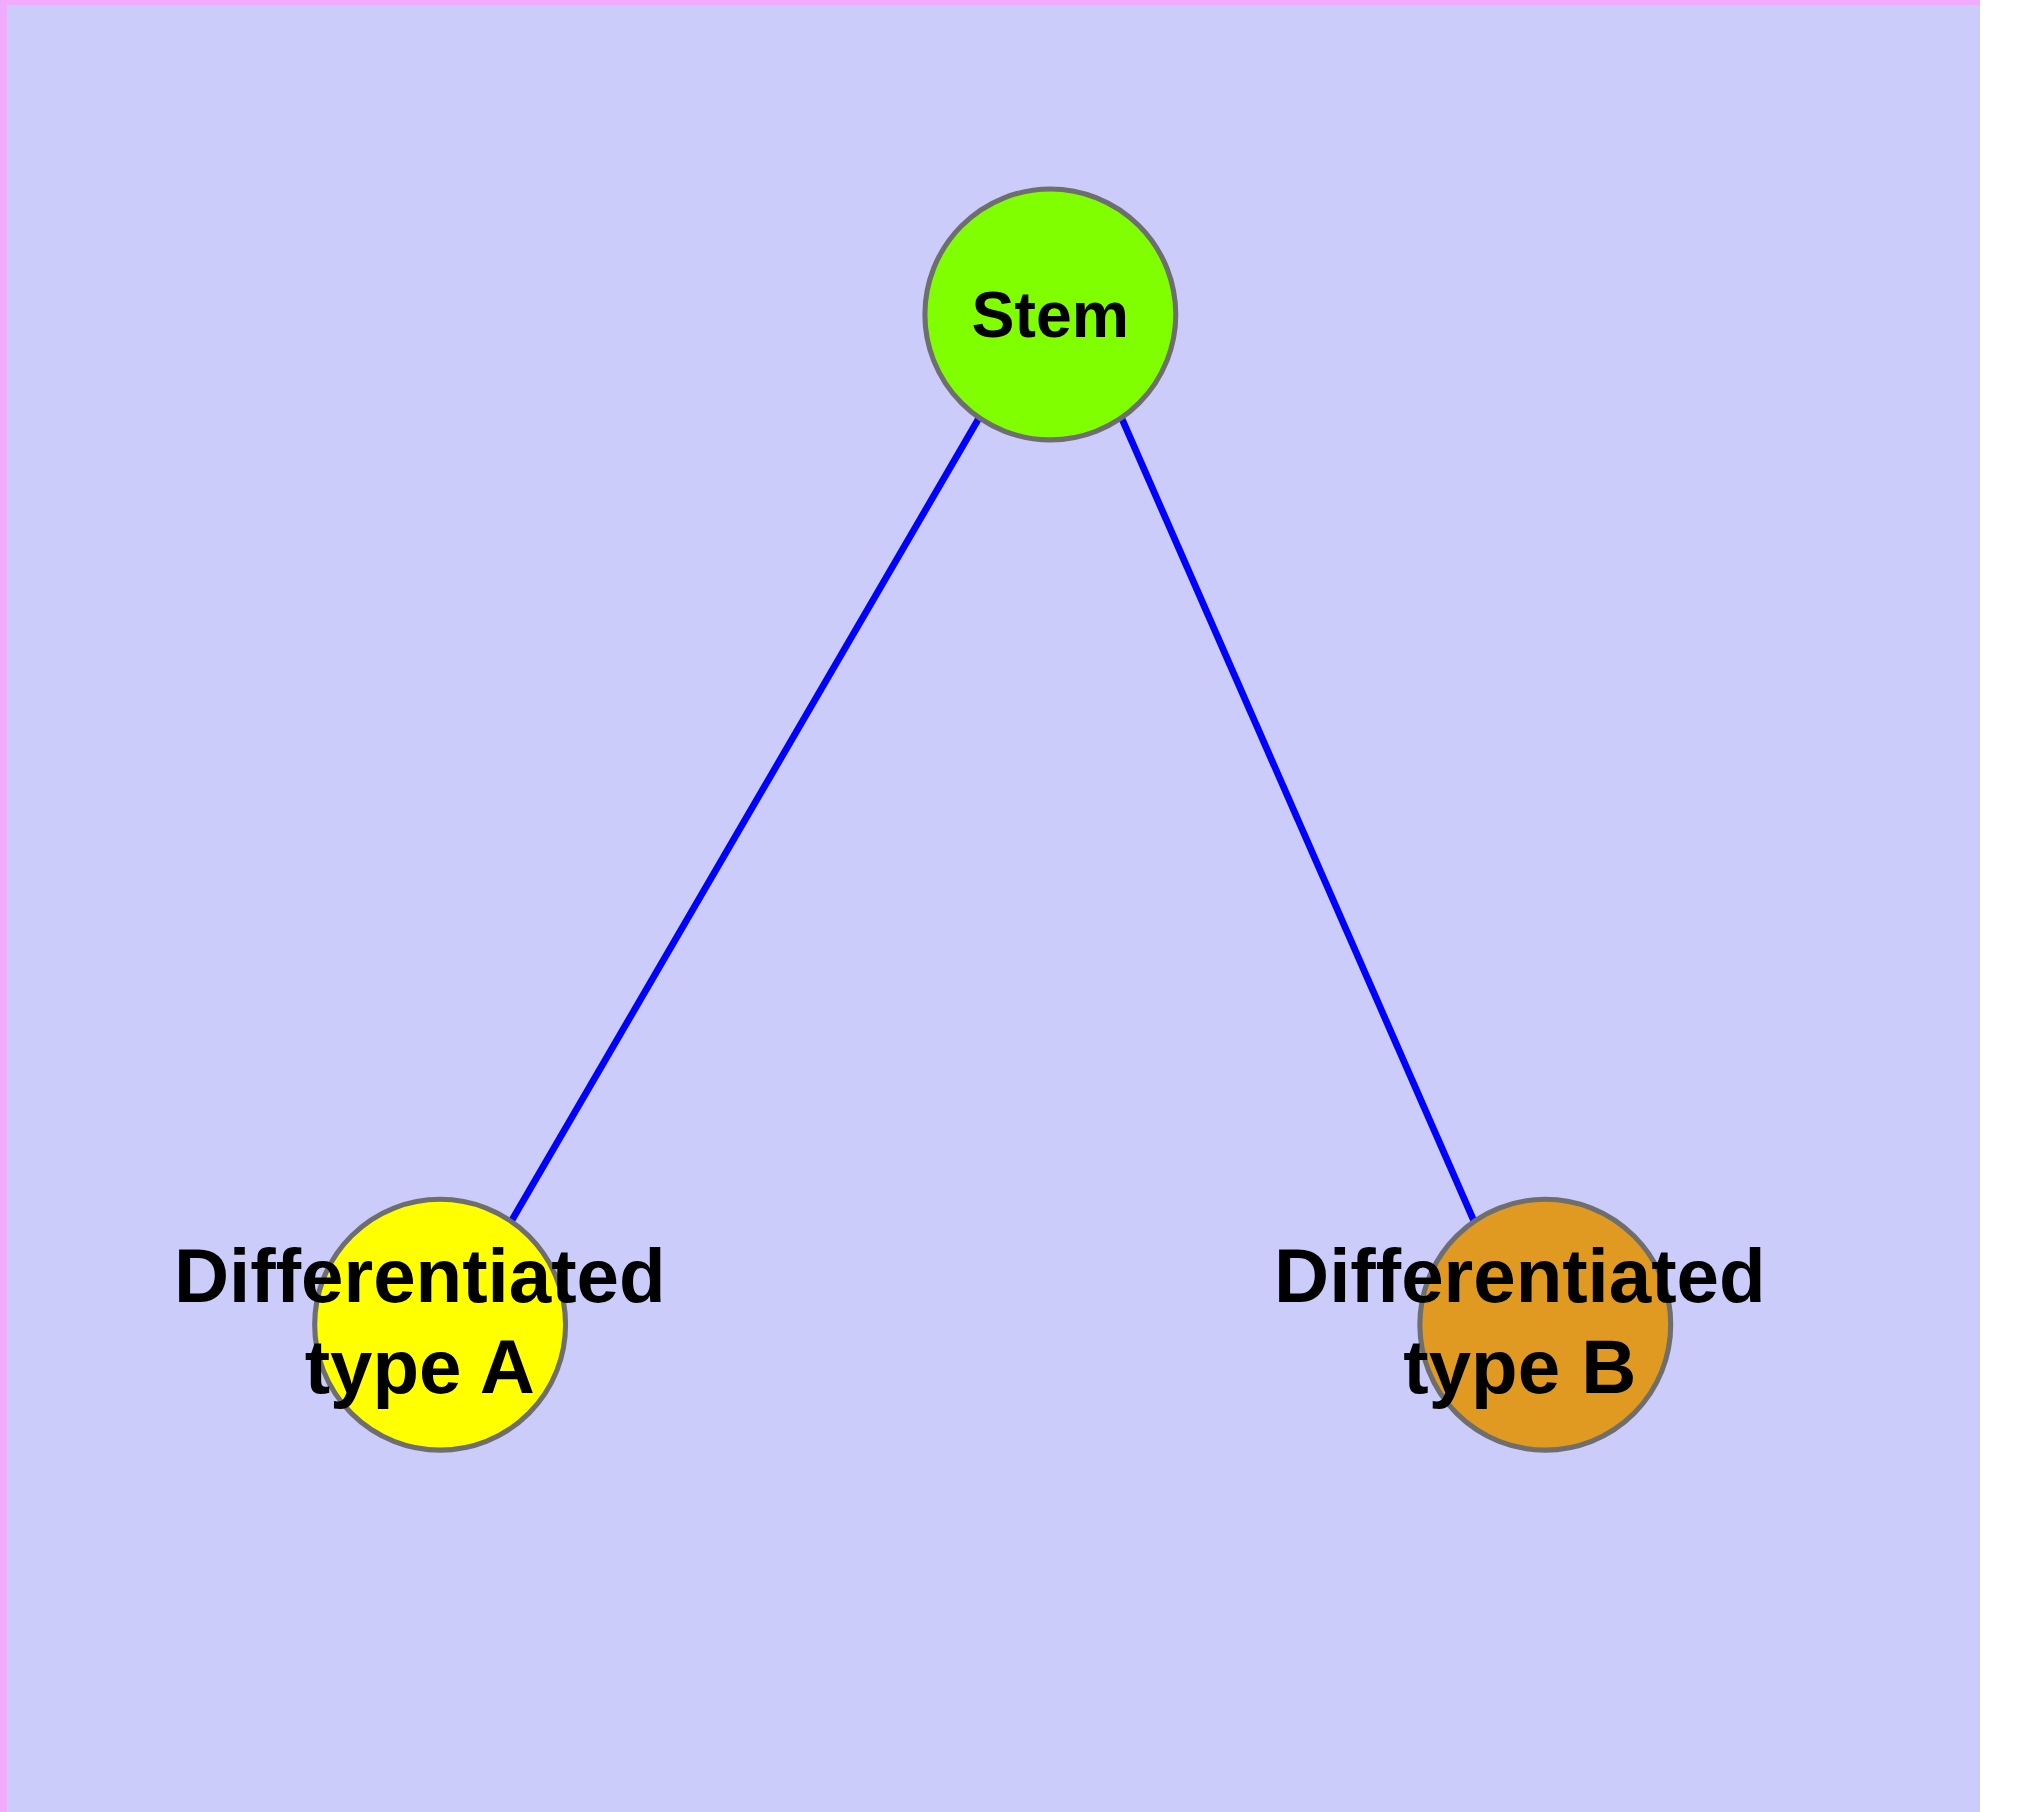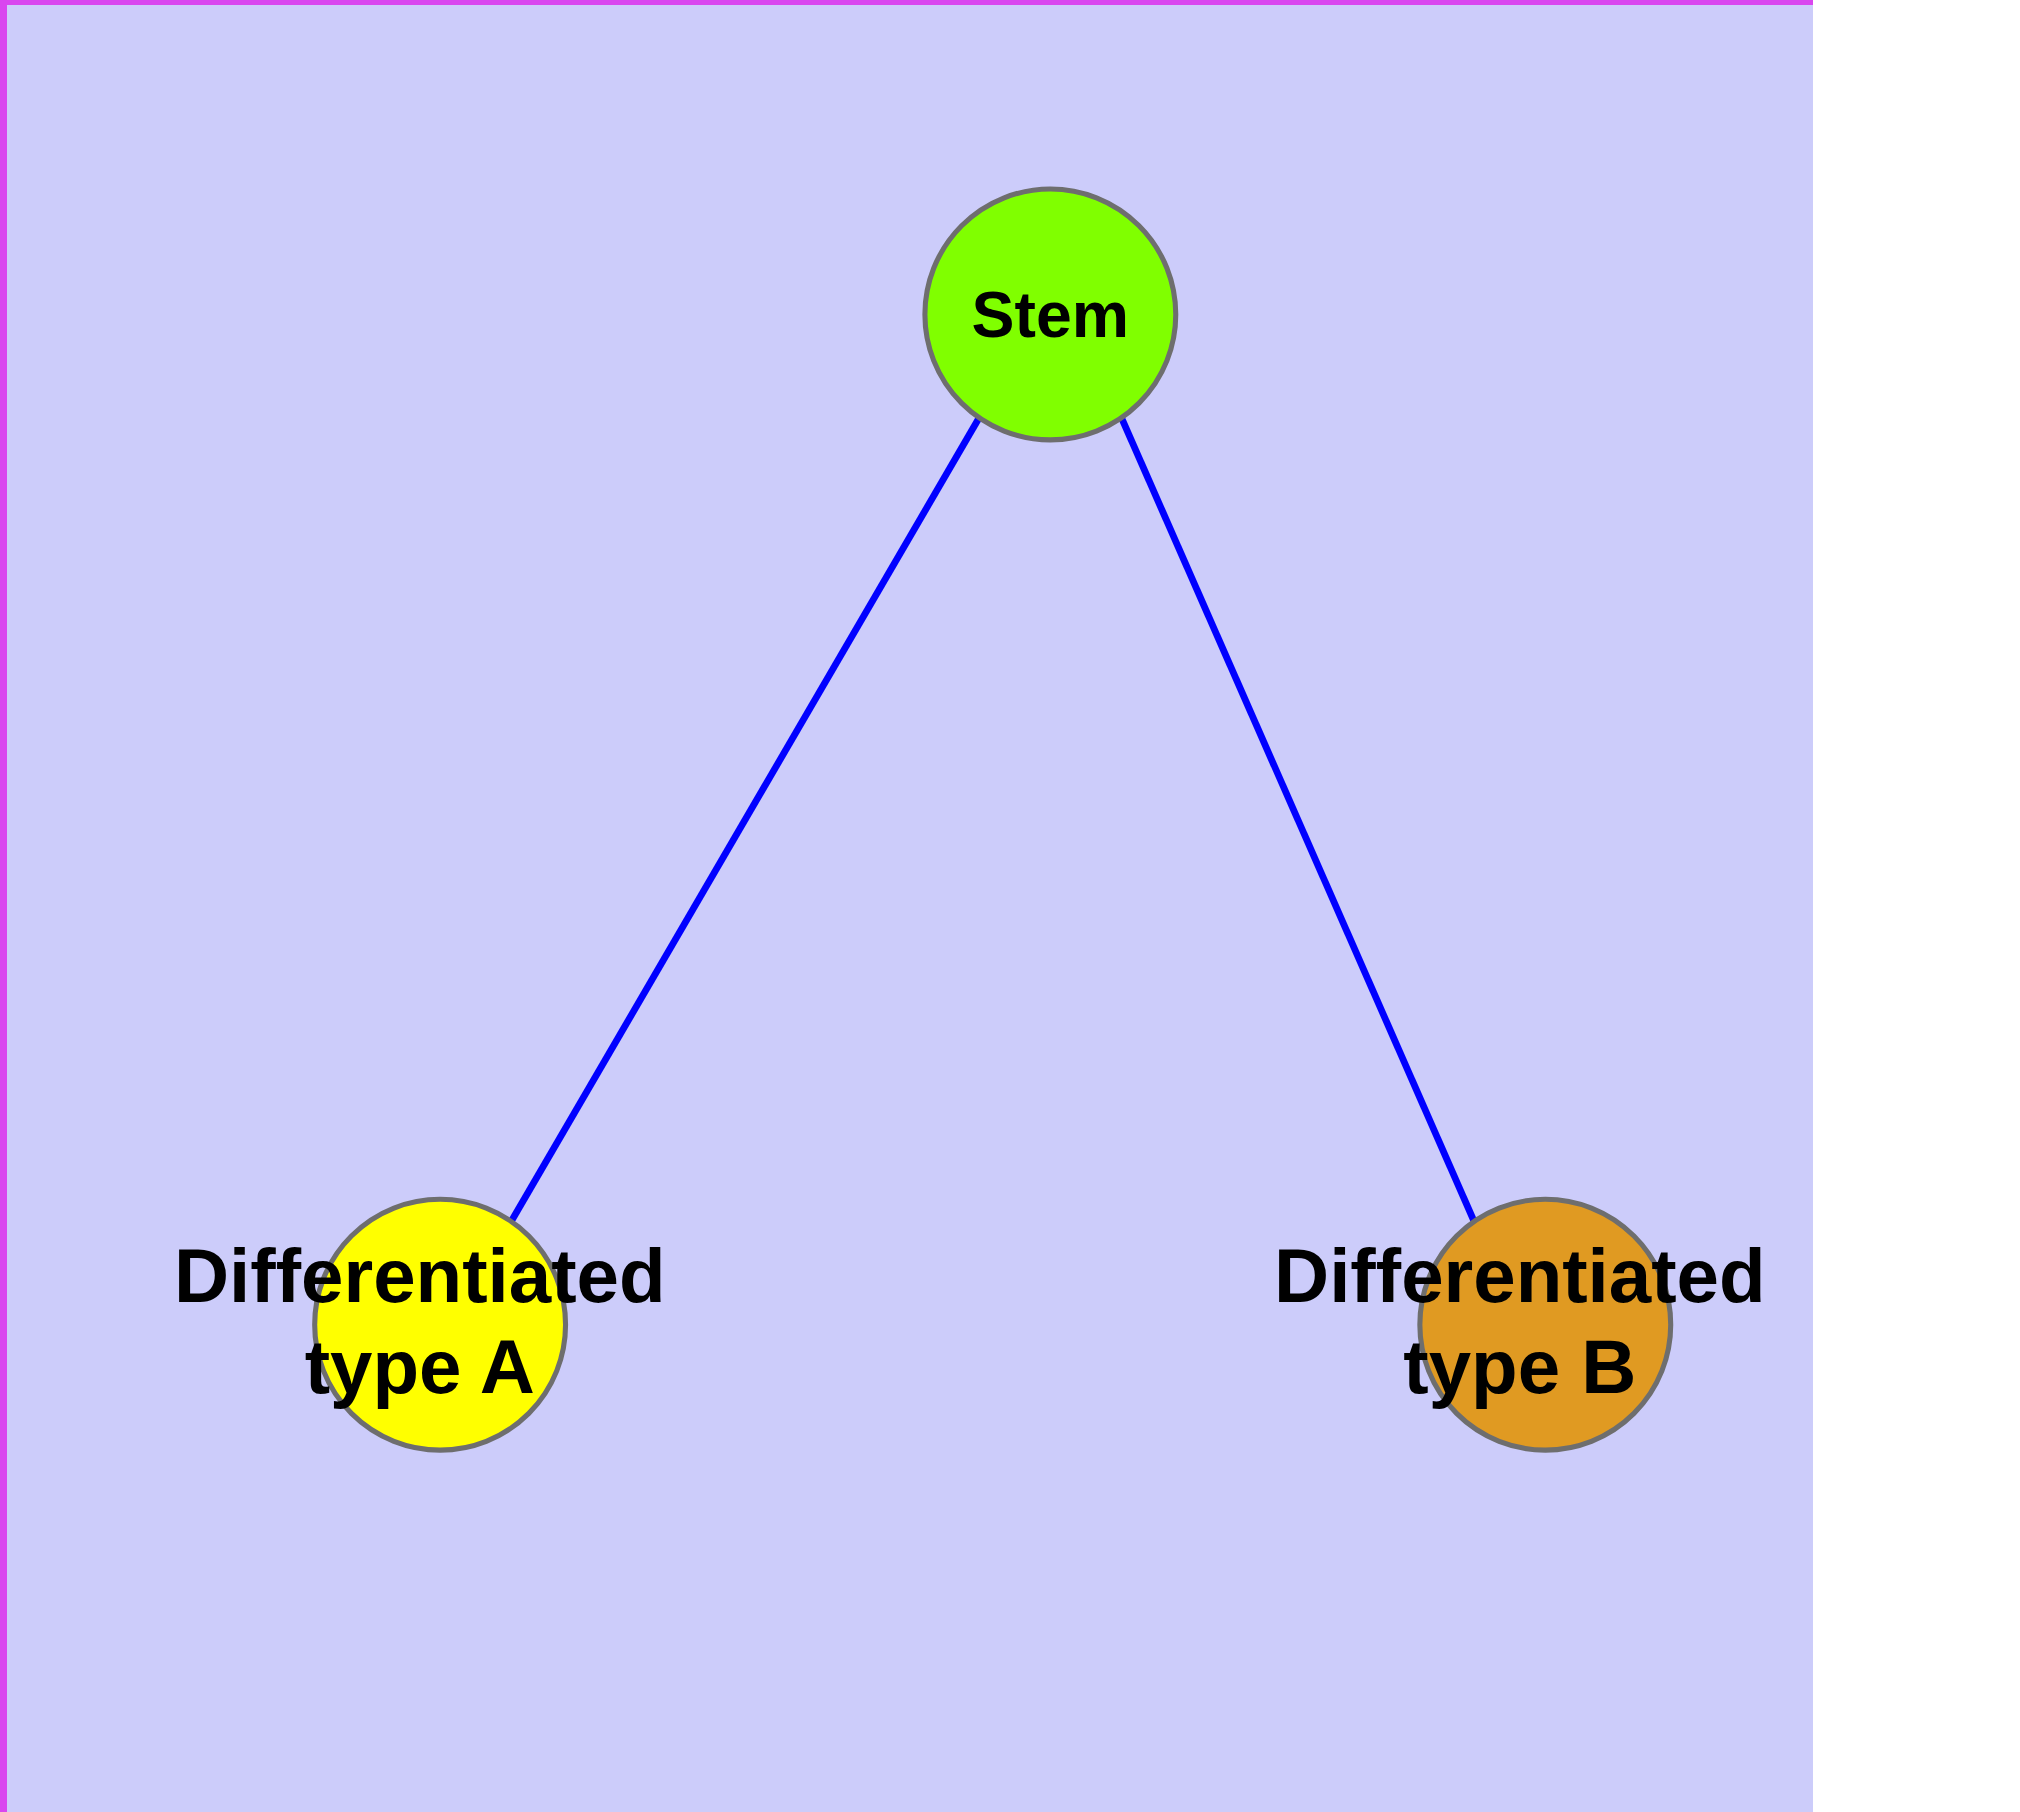--- a/index.html
+++ b/index.html
@@ -3,23 +3,23 @@
 <meta charset="utf-8">
 <title>Cell Differentiation Graph</title>
 <style>
   html, body {
     margin: 0;
     padding: 0;
     background: #ffffff;
   }
   #canvas {
     position: relative;
-    width: 1813px;
+    width: 1980px;
     height: 1812px;
-    background: #d946ef;
+    background: #f0abfc;
     overflow: hidden;
     font-family: "Liberation Sans", sans-serif;
   }
   #plot-area {
     position: absolute;
     left: 6.8px;
     top: 5.1px;
     width: 2014px;
     height: 1807px;
     background: #ccccfa;

